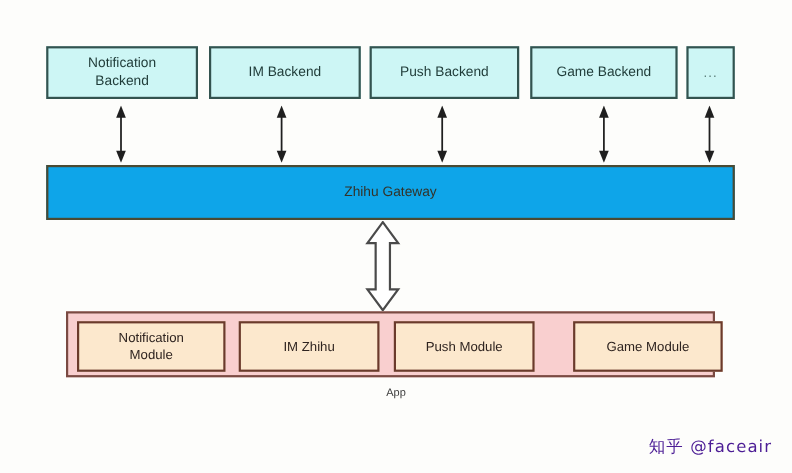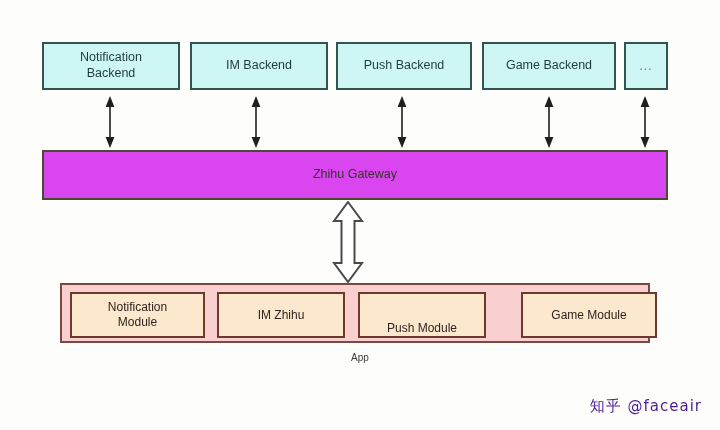--- a/index.html
+++ b/index.html
@@ -51,21 +51,21 @@
   }
 
   
   #gateway {
     position: absolute;
     left: 42px;
     top: 150px;
     width: 626px;
     height: 50px;
     box-sizing: border-box;
-    background: #d946ef;
+    background: #0ea5e9;
     border: 2px solid #4a4a33;
     display: flex;
     align-items: center;
     justify-content: center;
   }
   #gateway .box-label {
     font-size: 12.5px;
     color: #33332a;
   }
 
@@ -196,21 +196,21 @@
   </svg>
 
   <div id="app-container">
     <div class="module-box" style="left:8px; top:7px; width:135px; height:46px;">
       <span class="box-label">Notification
 Module</span>
     </div>
     <div class="module-box" style="left:155px; top:7px; width:128px; height:46px;">
       <span class="box-label">IM Zhihu</span>
     </div>
-    <div class="module-box" style="left:296px; top:7px; width:128px; height:46px;align-items:flex-end;">
+    <div class="module-box" style="left:296px; top:7px; width:128px; height:46px;">
       <span class="box-label">Push Module</span>
     </div>
     <div class="module-box" style="left:437px; top:7px; width:136px; height:46px;margin-left:22px;">
       <span class="box-label">Game Module</span>
     </div>
   </div>
 
   <div id="app-label">App</div>
 
   <div id="watermark">知乎 @faceair</div>

